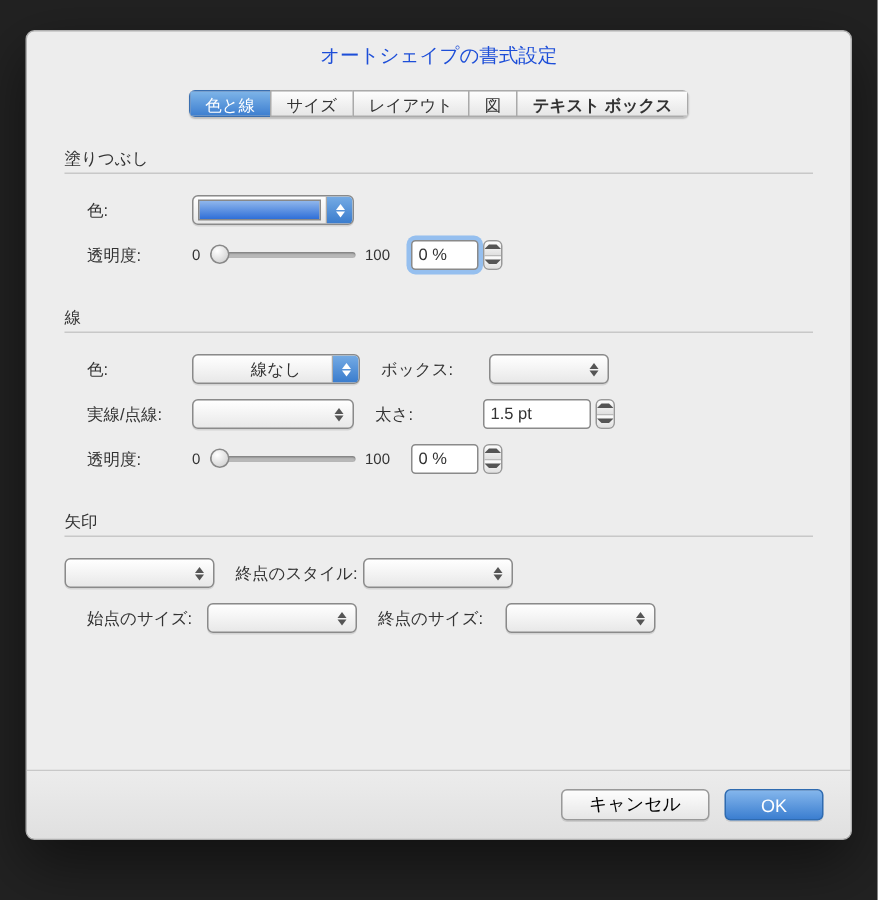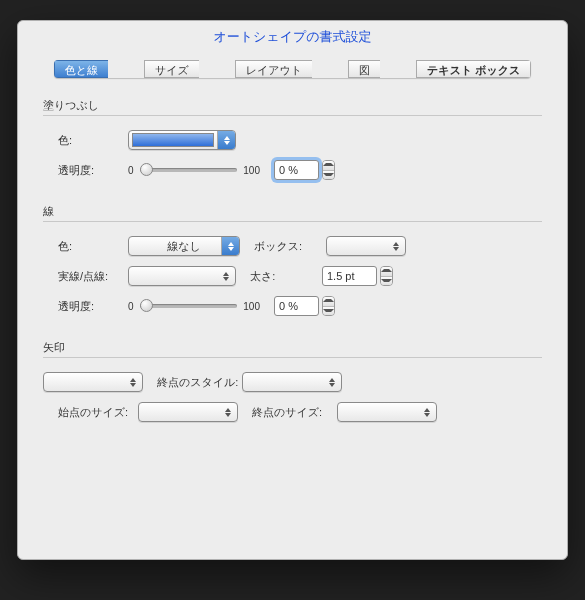--- a/index.html
+++ b/index.html
@@ -1,20 +1,20 @@
 <!DOCTYPE html>
 <html><head>
 <meta charset="utf-8">
 <style>
 * { box-sizing: border-box; margin: 0; padding: 0; font-family: "Hiragino Kaku Gothic Pro", "Helvetica Neue", sans-serif; }
 body { background: #222; width: 585px; height: 600px; padding: 20px 17px 40px; }
 .dialog { width: 551px; height: 540px; background: #ededed; border: 1px solid #b0b0b0; border-radius: 6px; box-shadow: 0 15px 40px rgba(0,0,0,0.5); position: relative; }
 .title { text-align: center; font-size: 13px; padding: 7px 0 0; color: #1d4ed8; }
 .tabseg { display: flex; justify-content: center; margin: 14px 0 10px; }
-.seg { display: inline-flex; border-radius: 4px; overflow: hidden; box-shadow: 0 1px 1px rgba(0,0,0,0.2); gap: 36px; }
+.seg { display: inline-flex; border-radius: 4px; overflow: hidden; box-shadow: 0 1px 1px rgba(0,0,0,0.2); }
 .seg button { font-size: 11px; padding: 2px 10px; height: 18px; background: linear-gradient(#fdfdfd,#e6e6e6); border: 1px solid #aaa; border-right: none; color: #333; cursor: pointer; }
 .seg button:last-child { border-right: 1px solid #aaa; font-weight: bold; }
 .seg button.active { background: linear-gradient(#7db4e8,#3e7fd0); color: #fff; border-color: #3a6fb0; }
 .content { padding: 0 25px; font-size: 11px; color: #333; }
 .section-title { margin: 20px 0 2px; }
 .hr { border: none; border-top: 1px solid #c8c8c8; margin-bottom: 10px; }
 .row { display: flex; align-items: center; min-height: 28px; margin-bottom: 2px; }
 .lbl { flex: 0 0 85px; padding-left: 15px; }
 .colorpop { width: 108px; height: 20px; border: 1px solid #8a8a8a; border-radius: 4px; background: linear-gradient(#fff,#e8e8e8); display: flex; align-items: center; box-shadow: 0 1px 0 rgba(0,0,0,0.1); position: relative; cursor: pointer; }
 .swatch { width: 82px; height: 14px; margin-left: 3px; border: 1px solid #888; background: linear-gradient(#8fb6ec,#2f6fd8); }
@@ -117,21 +117,21 @@
     <div class="row">
       <div class="lbl">実線/点線:</div>
       <div class="pop" style="width:108px">
         <div class="parrows">
             <div class="tri up"></div>
             <div class="tri down"></div>
           </div>
       </div>
       <div class="gap"></div>
       <div class="lbl2">太さ:</div>
-      <div class="numfield" style="width:55px">1.5 pt</div>
+      <div class="numfield" style="width:72px">1.5 pt</div>
       <div class="stepper">
           <div>
             <div class="tri up"></div>
           </div>
           <div>
             <div class="tri down"></div>
           </div>
         </div>
     </div>
     <div class="row">
@@ -185,13 +185,17 @@
       <div style="width:85px">終点のサイズ:</div>
       <div class="pop" style="width:100px">
         <div class="parrows">
             <div class="tri up"></div>
             <div class="tri down"></div>
           </div>
       </div>
     </div>
   </div>
 
+  <div class="footer">
+    <button class="btn">キャンセル</button>
+    <button class="btn primary">OK</button>
+  </div>
 </div>
 
 </body></html>

